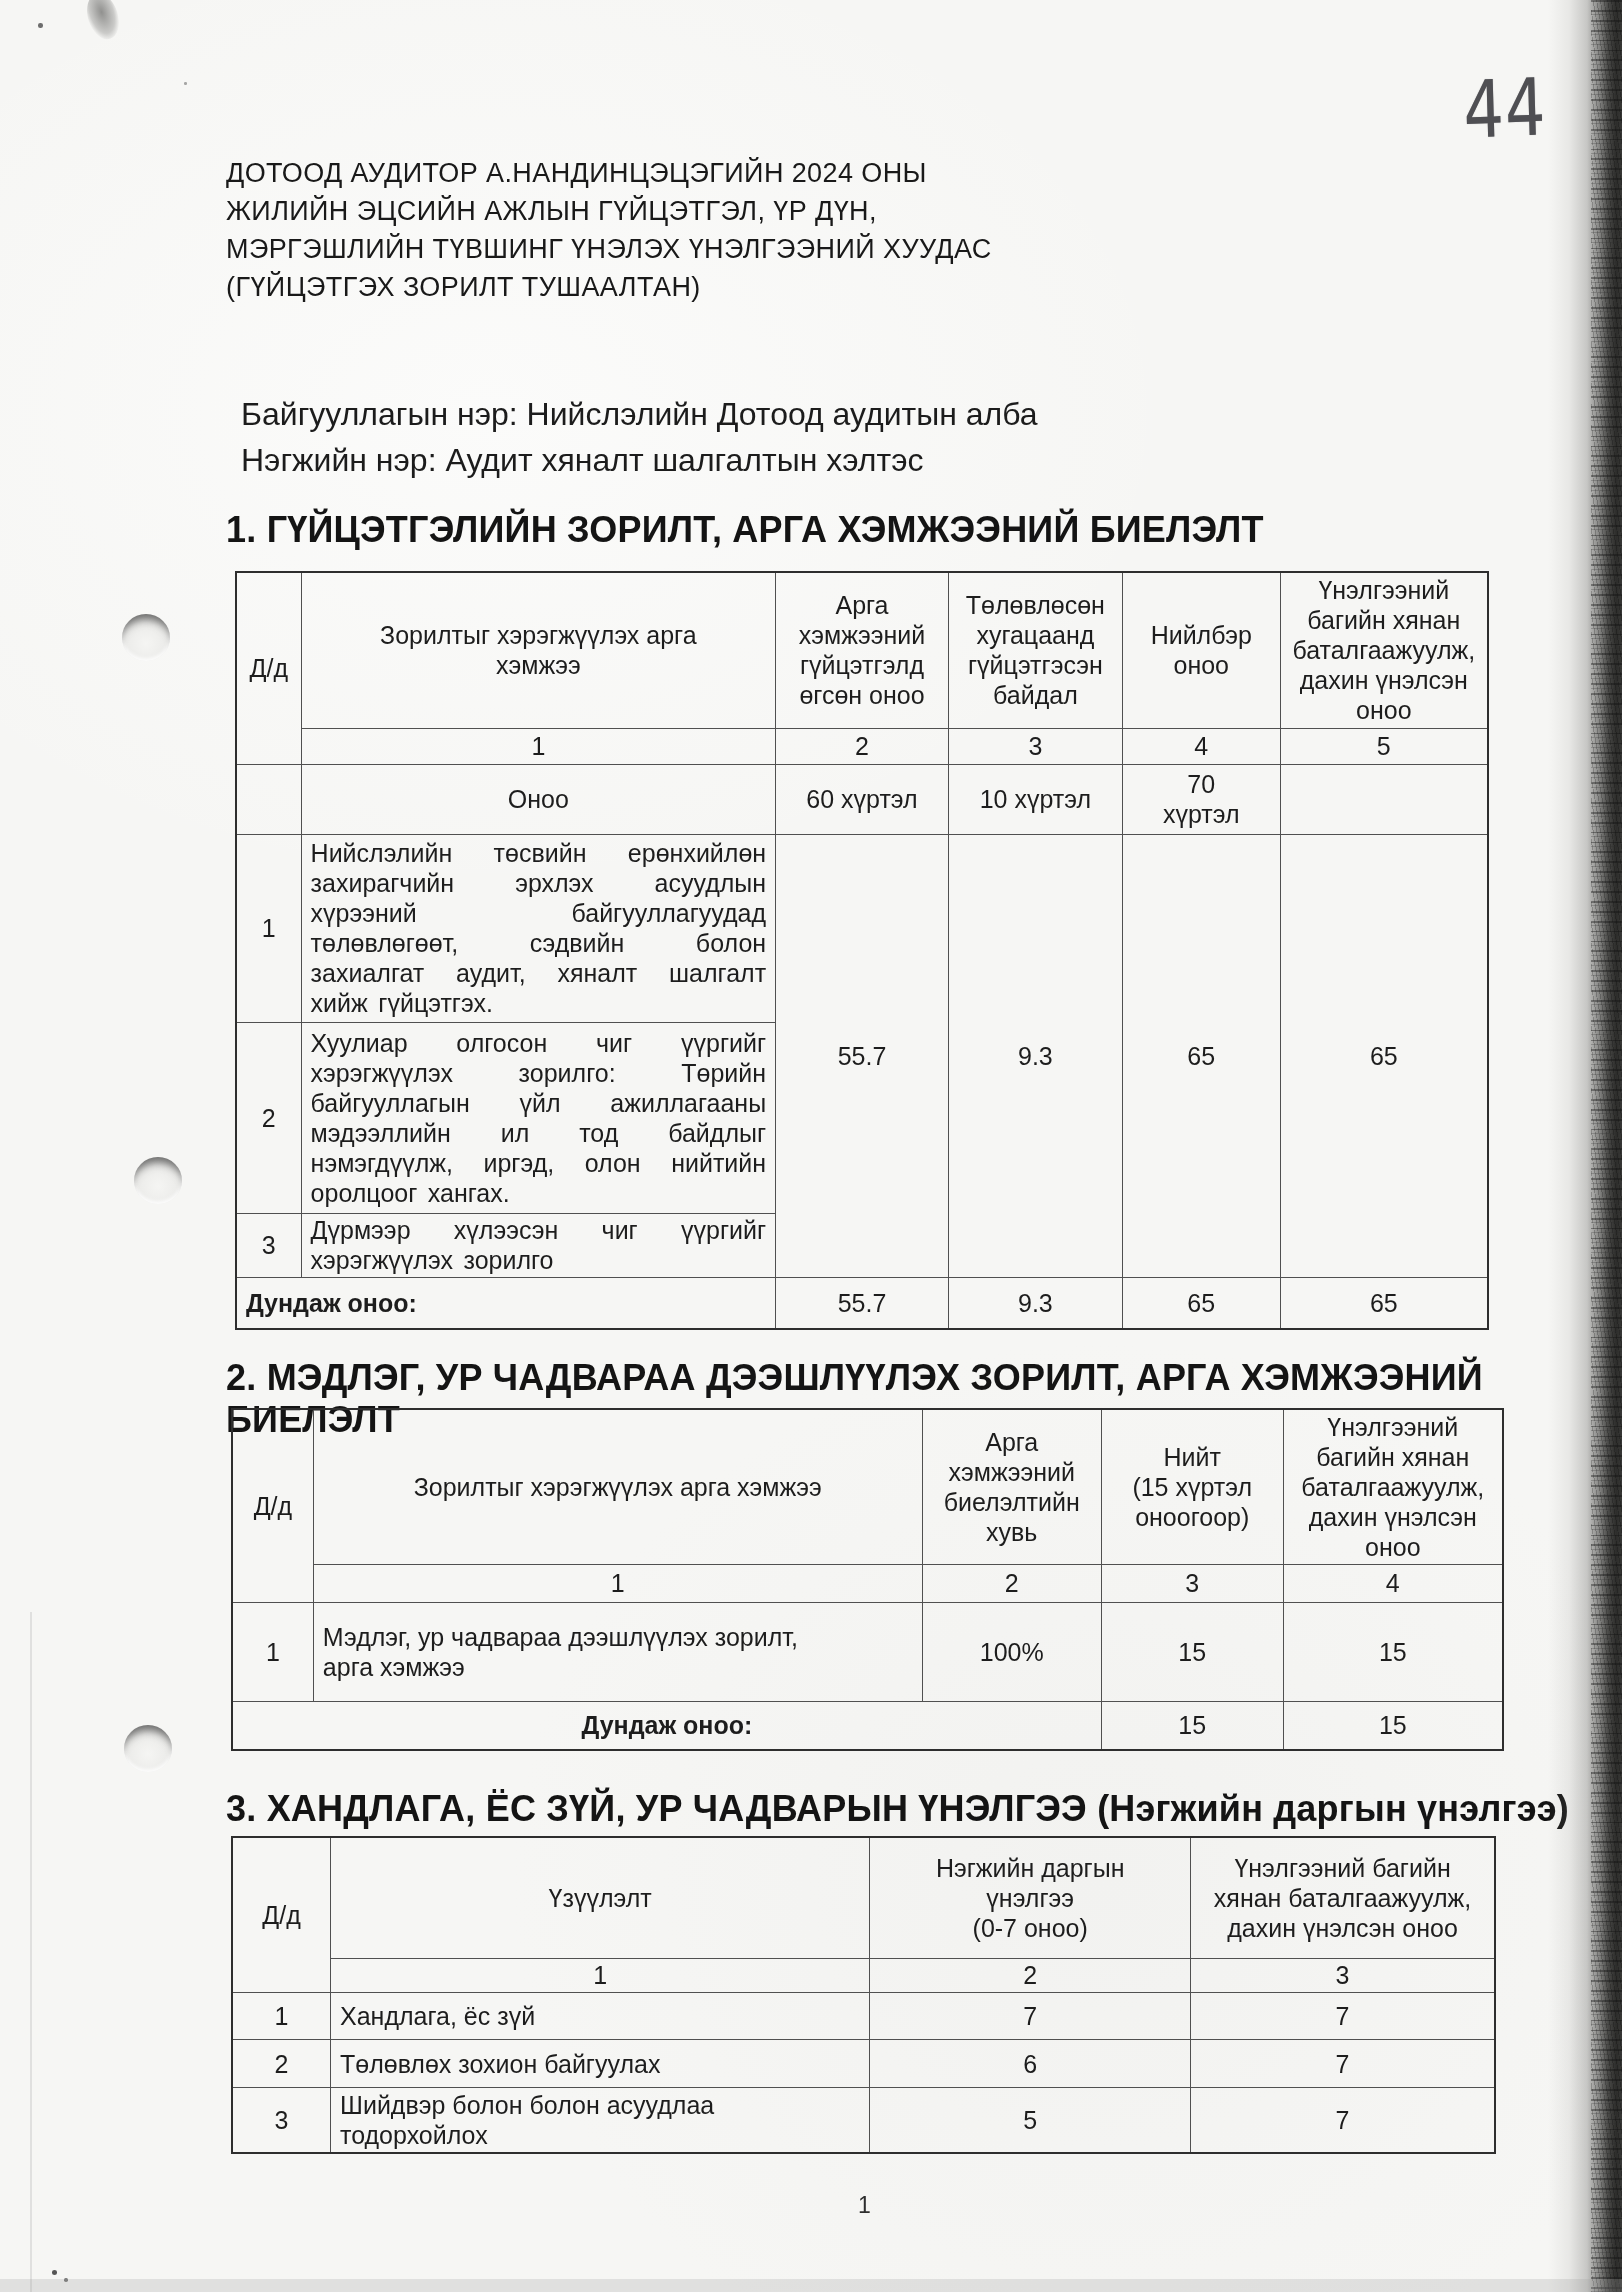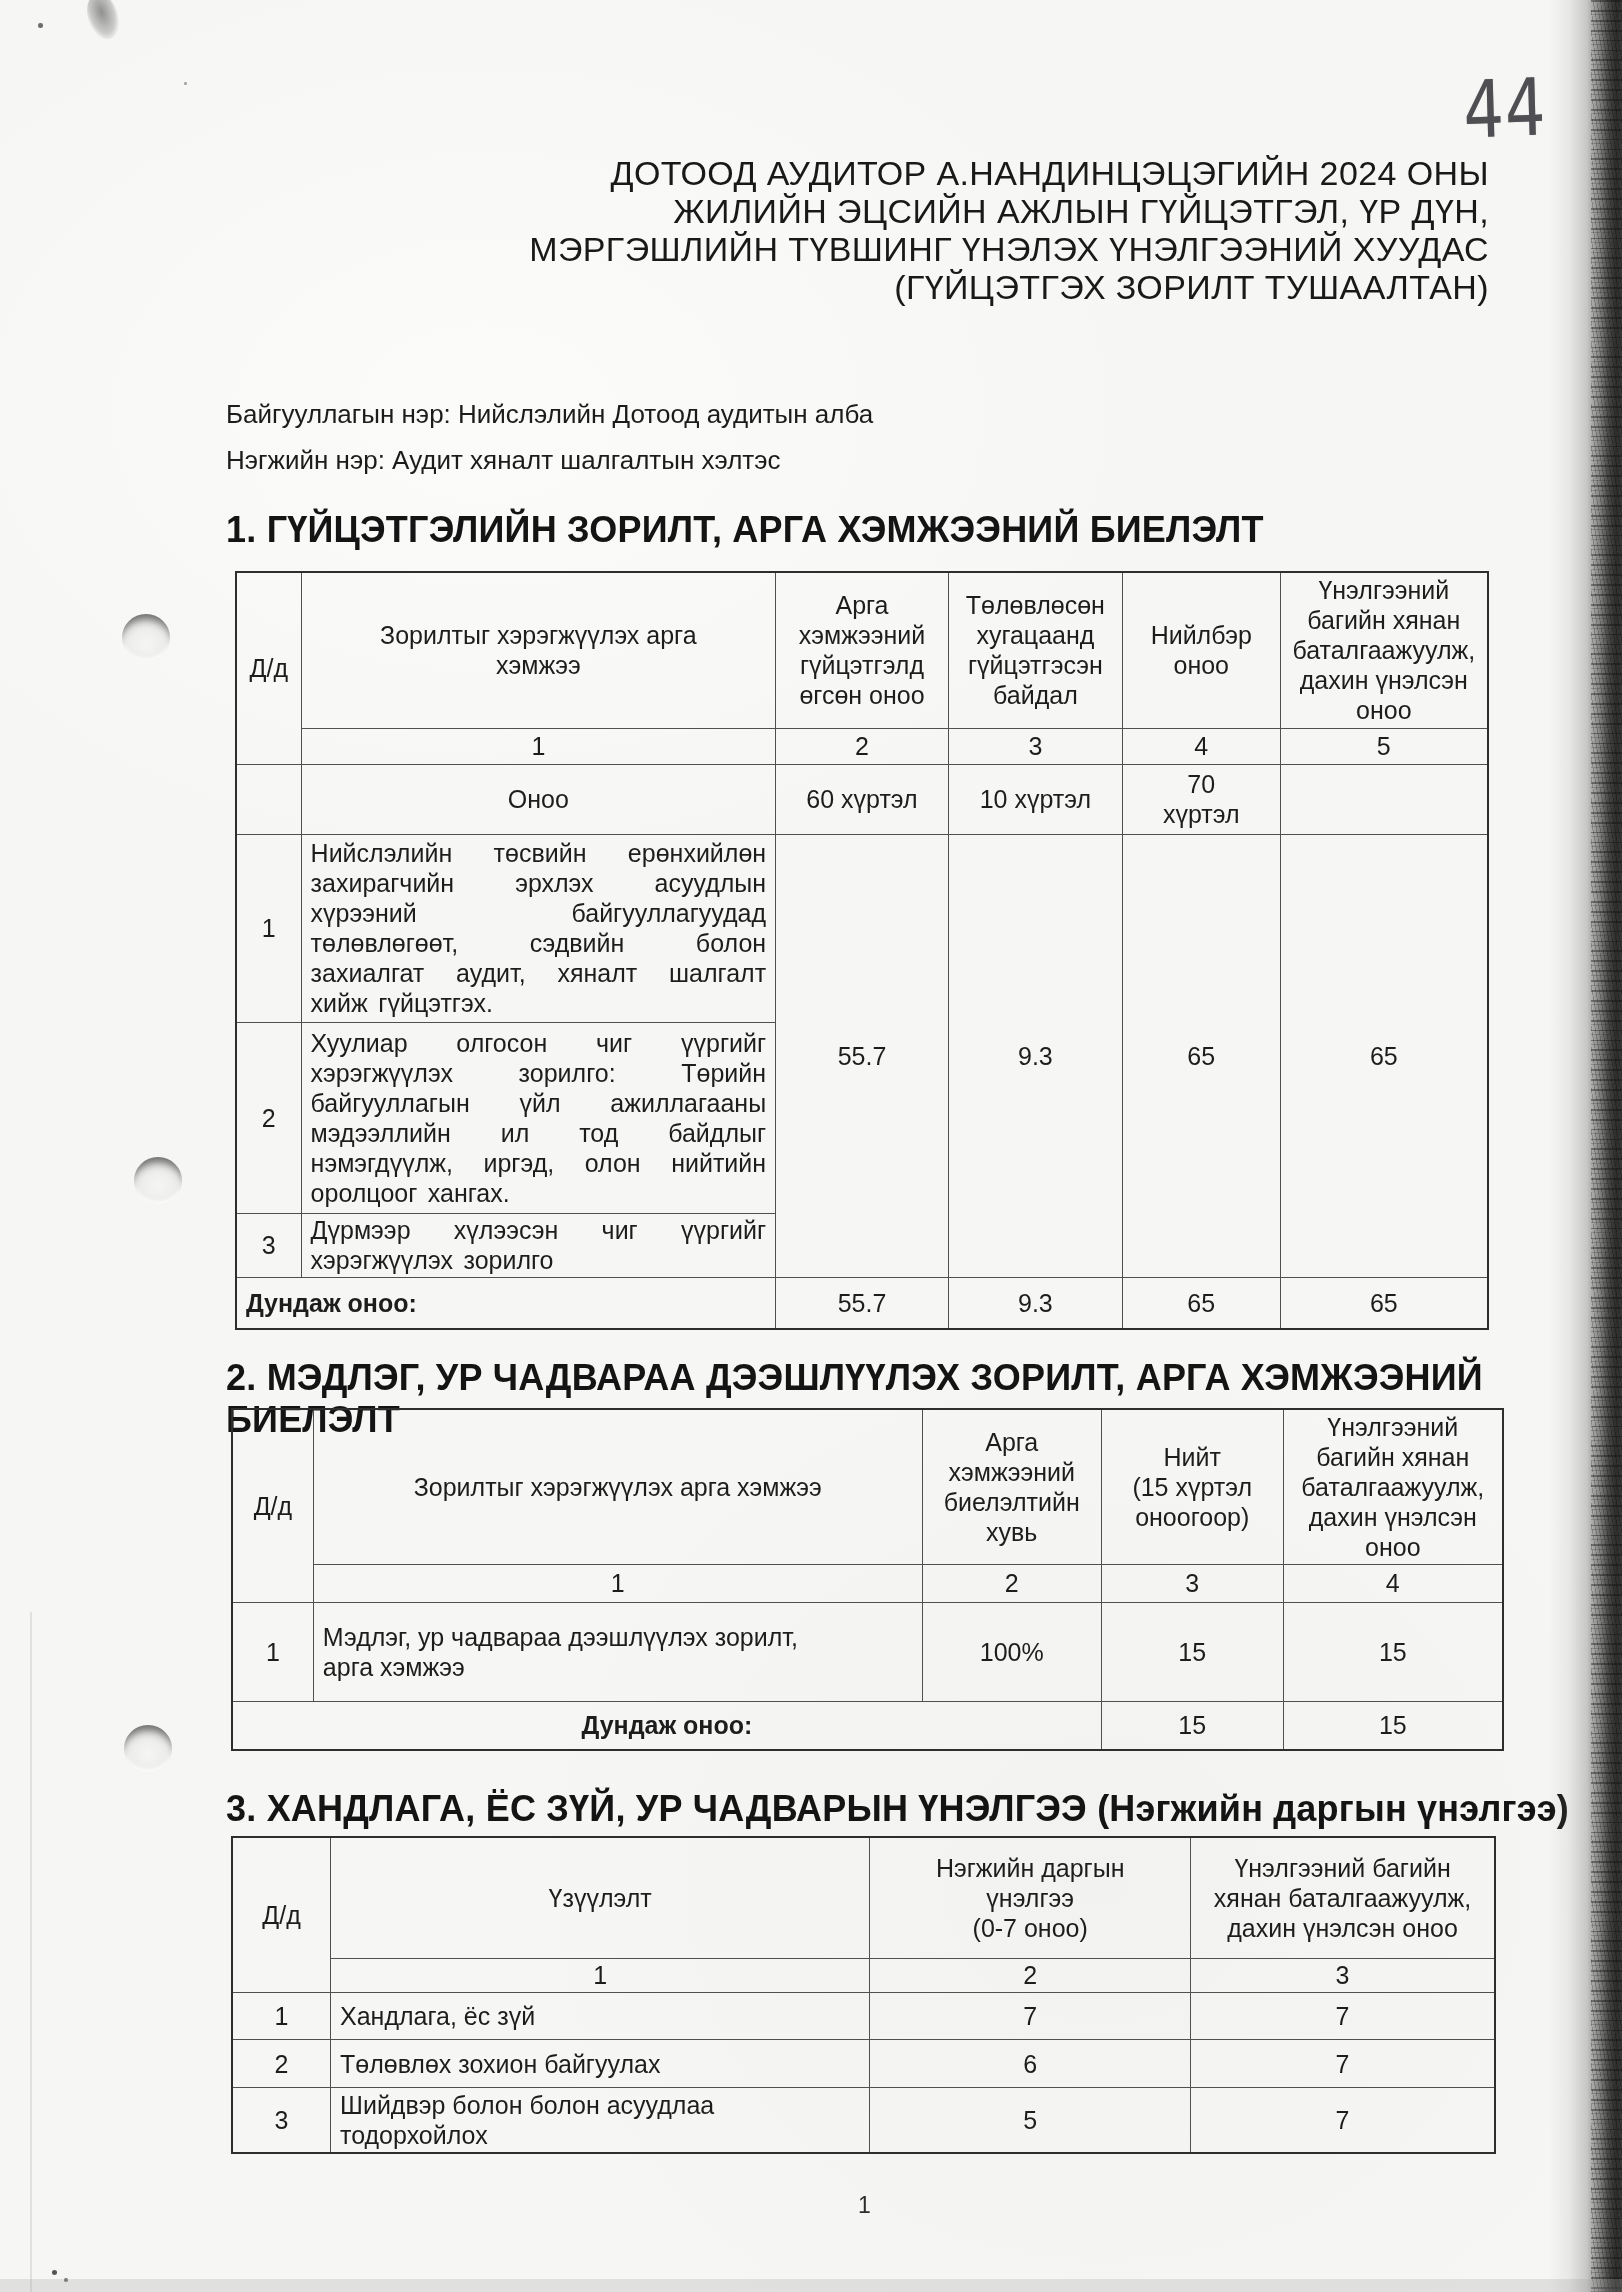--- a/index.html
+++ b/index.html
@@ -40,23 +40,23 @@
   .speck{position:absolute;border-radius:50%;background:#555;}
   .sp1{left:52px;top:2270px;width:5.4px;height:4.5px;}
   .sp2{left:64px;top:2278px;width:3.6px;height:3.6px;opacity:.8;}
   .sp3{left:38px;top:23px;width:4.5px;height:4.5px;opacity:.85;}
   .sp4{left:184px;top:82px;width:2.7px;height:2.7px;opacity:.5;}
   .handwritten{position:absolute;left:1453px;top:63px;
     font-family:"DejaVu Sans",sans-serif;font-size:79px;color:#4f4f53;
     transform:scaleX(0.80) rotate(-2deg);letter-spacing:1.8px;
     text-shadow:0 0 0.9px rgba(80,80,85,0.55);}
   
-  .title{position:absolute;left:226px;top:154px;width:1263px;text-align:right;
-    font-size:34px;line-height:38px;letter-spacing:0.4px;color:#191919;}
-  .org-block{position:absolute;left:226px;top:391px;font-size:26px;line-height:46px;color:#1c1c1c;}
+  .title{position:absolute;left:226px;top:154px;width:1263px;text-align:left;
+    font-size:27px;line-height:38px;letter-spacing:0.4px;color:#191919;}
+  .org-block{position:absolute;left:241px;top:391px;font-size:32px;line-height:46px;color:#1c1c1c;}
   .sec-h{position:absolute;left:226px;font-weight:bold;font-size:36px;color:#141414;letter-spacing:0.2px;}
   .s1h{top:509px;}
   .s2h{top:1357px;}
   .s3h{top:1788px;}
   .sec-h .nrm{font-weight:bold;text-align:right;}
   .pageno{position:absolute;left:858px;top:2192px;font-size:23px;color:#2e2e2e;}
   
   table.t{position:absolute;border-collapse:collapse;table-layout:fixed;
     font-size:25px;line-height:30px;color:#1d1d1d;
     border:2.7px solid #2e2e2e;}

